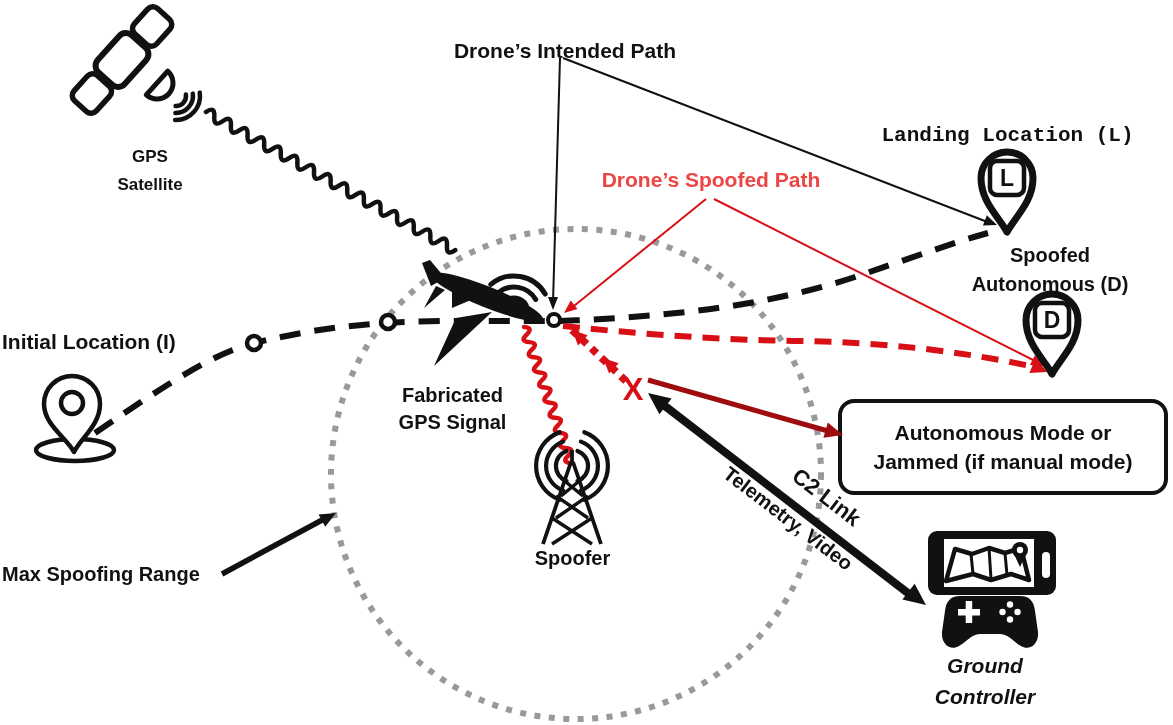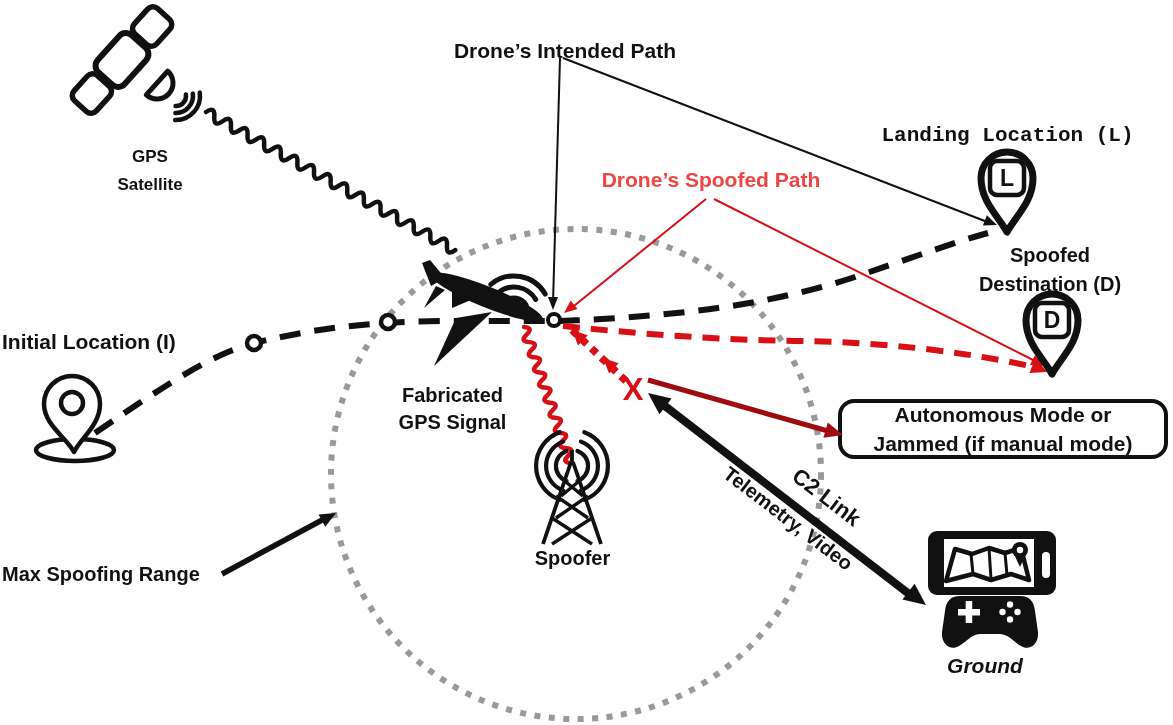--- a/index.html
+++ b/index.html
@@ -4,21 +4,21 @@
 <style>
   html,body{margin:0;padding:0;background:#ffffff;}
   #stage{
     position:relative;width:1173px;height:725px;overflow:hidden;background:#fff;
     font-family:"Liberation Sans",sans-serif;color:#111;
   }
   #stage .lbl{position:absolute;font-weight:bold;white-space:nowrap;z-index:3;}
   #diagram-svg{position:absolute;left:0;top:0;z-index:2;}
   .center{text-align:center;}
   #autonomous-callout{
-    position:absolute;left:838px;top:399px;width:330px;height:60px;box-sizing:border-box;
+    position:absolute;left:838px;top:399px;width:330px;height:96px;box-sizing:border-box;
     border:4px solid #111;border-radius:16px;background:#fff;z-index:1;
     display:flex;flex-direction:column;justify-content:center;align-items:center;
     font-weight:bold;font-size:21px;line-height:29px;
   }
   .red{color:#ef4444;}
 </style>
 </head>
 <body>
 
 <div id="stage">
@@ -167,31 +167,32 @@
   </div>
 
   <div class="lbl center" style="left:420px;top:22px;width:290px;font-size:21px;margin-top:17px;">Drone’s Intended Path</div>
 
   <div class="lbl center red" style="left:575px;top:168px;width:272px;font-size:21px;">Drone’s Spoofed Path</div>
 
   <div class="lbl center" style="left:880px;top:124px;width:255px;font-size:21px;font-family:Liberation Mono, monospace;">Landing Location (L)</div>
 
   <div class="lbl center" style="left:960px;top:241px;width:180px;font-size:20px;line-height:29px;text-align:center;">
     <div>Spoofed</div>
-    <div>Destination (D)</div>
+    <div>Autonomous (D)</div>
   </div>
 
   <div class="lbl" style="left:2px;top:330px;font-size:21px;">Initial Location (I)</div>
 
   <div class="lbl center" style="left:385px;top:382px;width:135px;font-size:20px;line-height:27px;">
     <div>Fabricated</div>
     <div>GPS Signal</div>
   </div>
 
   <div class="lbl center" style="left:525px;top:547px;width:95px;font-size:20px;">Spoofer</div>
 
   <div class="lbl" style="left:2px;top:563px;font-size:20px;">Max Spoofing Range</div>
 
   <div class="lbl center" style="left:910px;top:650px;width:150px;font-size:21px;line-height:31px;font-style:italic;">
     <div>Ground</div>
+    <div>Controller</div>
   </div>
 
 </div>
 
 </body></html>

